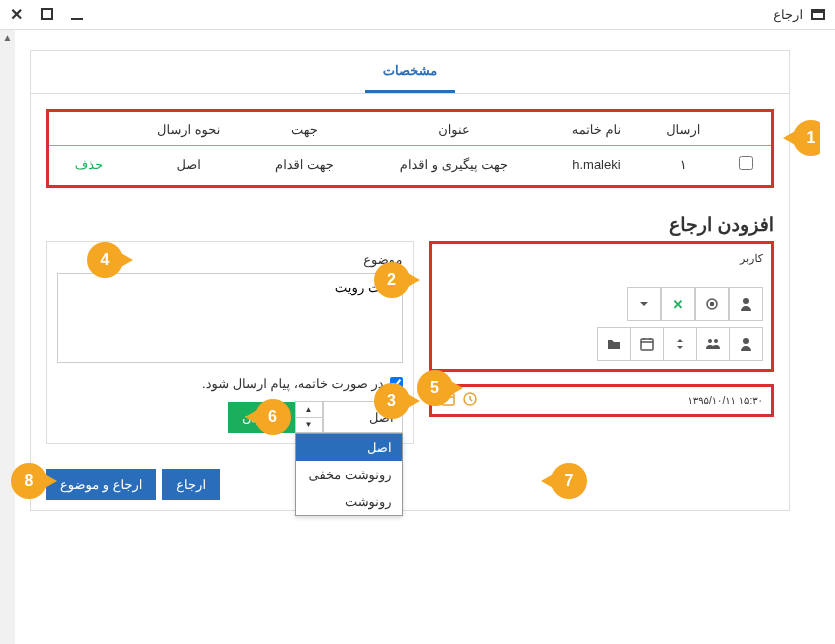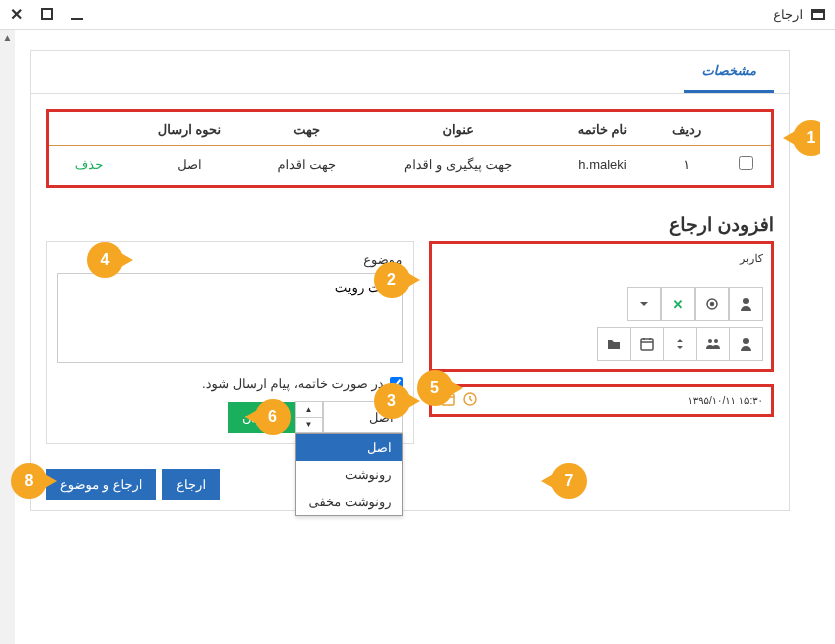--- a/index.html
+++ b/index.html
@@ -11,25 +11,25 @@
 .win-controls { display: flex; gap: 18px; }
 .win-controls span { cursor: pointer; font-size: 16px; color: #333; line-height: 1; }
 .win-min { width: 12px; height: 2px; background: #333; display: inline-block; margin-top: 8px; }
 .win-max { width: 12px; height: 12px; border: 2px solid #333; display: inline-block; }
 .win-close { font-weight: bold; }
 .scroll-area { position: absolute; top: 30px; left: 0; right: 15px; bottom: 0; overflow: hidden; }
 .vscroll { position: absolute; top: 30px; left: 0; width: 15px; bottom: 0; background: #f1f1f1; }
 .vscroll-arrow { width: 15px; height: 15px; display: flex; align-items: center; justify-content: center; font-size: 10px; color: #666; cursor: pointer; }
 .content { padding: 20px 30px; }
 .card { border: 1px solid #ddd; background: #fff; }
-.tabs { border-bottom: 1px solid #ddd; display: flex; justify-content: flex-start; padding: 0 15px; font-style: italic; }
+.tabs { border-bottom: 1px solid #ddd; display: flex; justify-content: center; padding: 0 15px; }
 .tab { padding: 12px 18px; color: #2a6ebb; font-weight: bold; border-bottom: 3px solid #2a6ebb; cursor: pointer; }
 .table-wrap { margin: 15px; border: 3px solid #d9302a; padding: 2px 0; position: relative; }
 table { width: 100%; border-collapse: collapse; }
-thead th { padding: 8px; font-weight: bold; border-bottom: 1px solid #d9944a; font-size: 13px; }
+thead th { padding: 8px; font-weight: normal; border-bottom: 1px solid #d9944a; font-size: 13px; }
 tbody td { padding: 10px 8px; text-align: center; font-size: 13px; }
 .delete-link { color: #1aaf5d; cursor: pointer; }
 .checkbox-cell input { width: 14px; height: 14px; }
 .section-title { font-weight: bold; font-size: 19px; padding: 10px 15px 5px; }
 .form-area { display: flex; gap: 15px; padding: 0 15px 15px; }
 .right-col { flex: 1; }
 .left-col { flex: 1; border: 1px solid #ddd; padding: 10px; position: relative; }
 .user-box { border: 3px solid #d9302a; padding: 8px; position: relative; }
 .field-label { font-size: 11px; margin-bottom: 22px; font-family: Liberation Serif, serif; }
 .input-row { display: flex; }
@@ -89,21 +89,21 @@
         <div class="tabs">
           <div class="tab">مشخصات</div>
         </div>
 
         <div class="table-wrap">
           <div class="callout pt-right" style="top:8px; right:-58px;">1</div>
           <table>
             <thead>
               <tr>
                 <th style="width:50px;"></th>
-                <th>ردیف</th>
+                <th>ارسال</th>
                 <th>نام خاتمه</th>
                 <th>عنوان</th>
                 <th>جهت</th>
                 <th>نحوه ارسال</th>
                 <th style="width:80px;"></th>
               </tr>
             </thead>
             <tbody>
               <tr>
                 <td class="checkbox-cell"><input type="checkbox" style=""></td>
@@ -209,22 +209,22 @@
                 <span>اصل</span>
               </div>
               <div class="stepper">
                 <div>▲</div>
                 <div>▼</div>
               </div>
               <button class="btn-add">افزودن</button>
               <div class="callout pt-right" style="top:-2px; right:112px;">6</div>
               <div class="dropdown-menu" style="right:0;">
                 <div class="dropdown-item selected">اصل</div>
+                <div class="dropdown-item">رونوشت مخفی</div>
                 <div class="dropdown-item">رونوشت</div>
-                <div class="dropdown-item">رونوشت مخفی</div>
               </div>
             </div>
           </div>
 
         </div>
 
         <div class="action-bar">
           <button class="btn-primary">ارجاع</button>
           <button class="btn-primary">ارجاع و موضوع</button>
           <div class="callout pt-right" style="top:4px; left:520px;">7</div>

